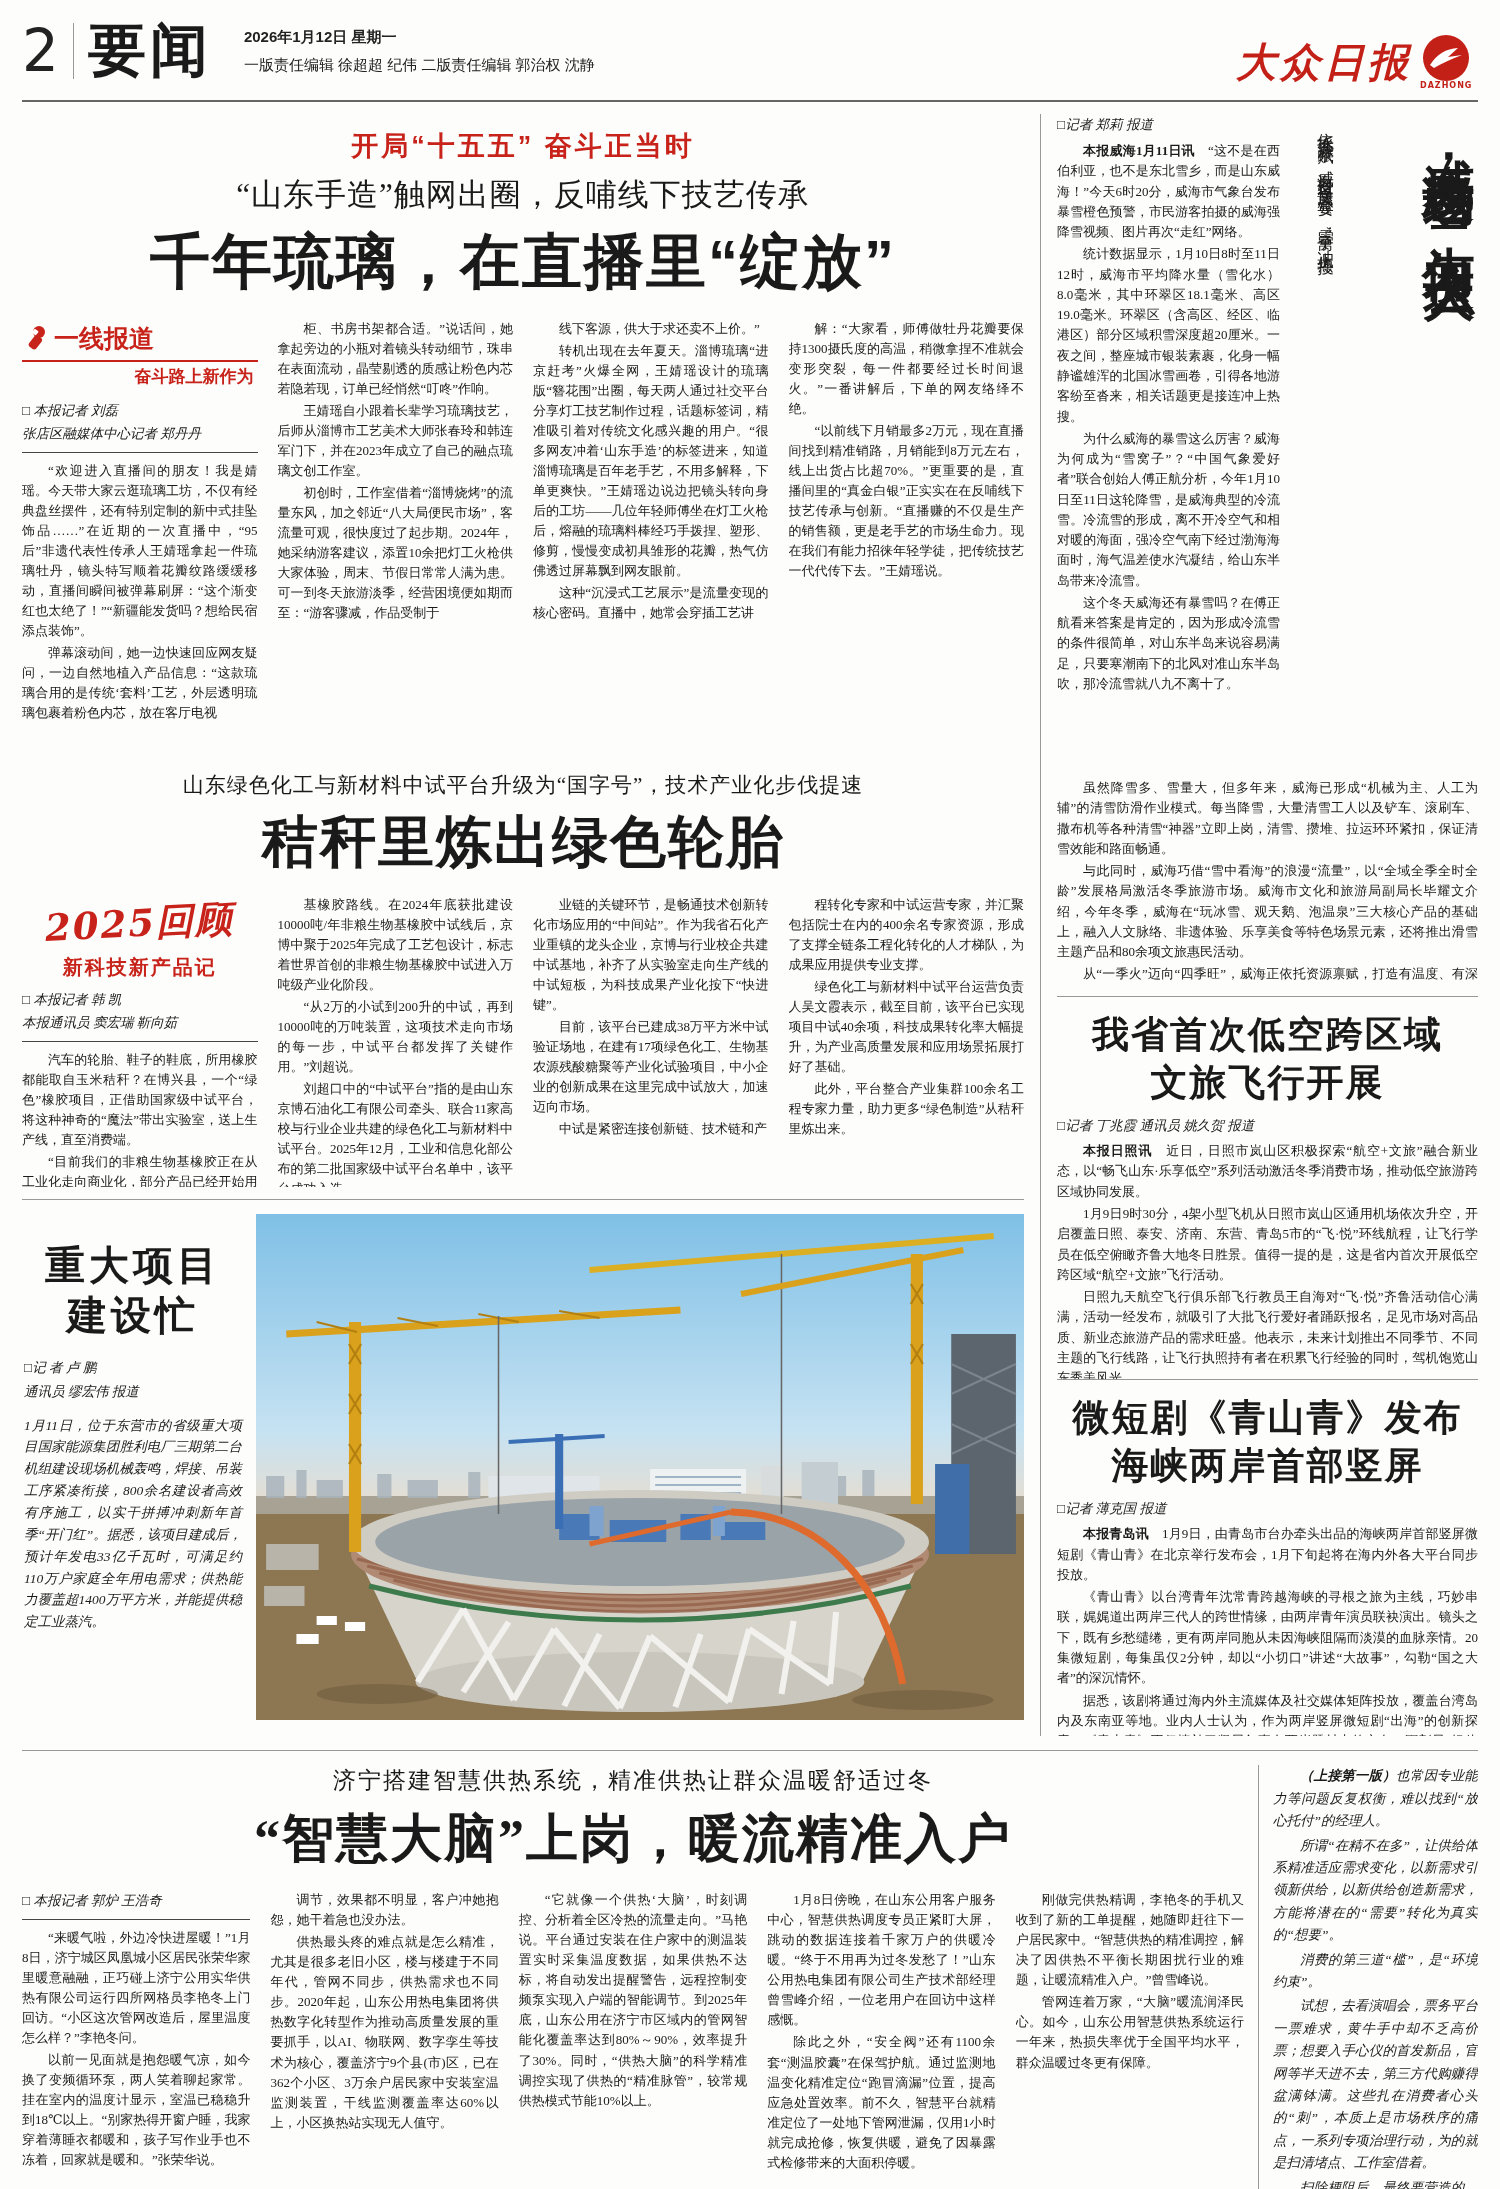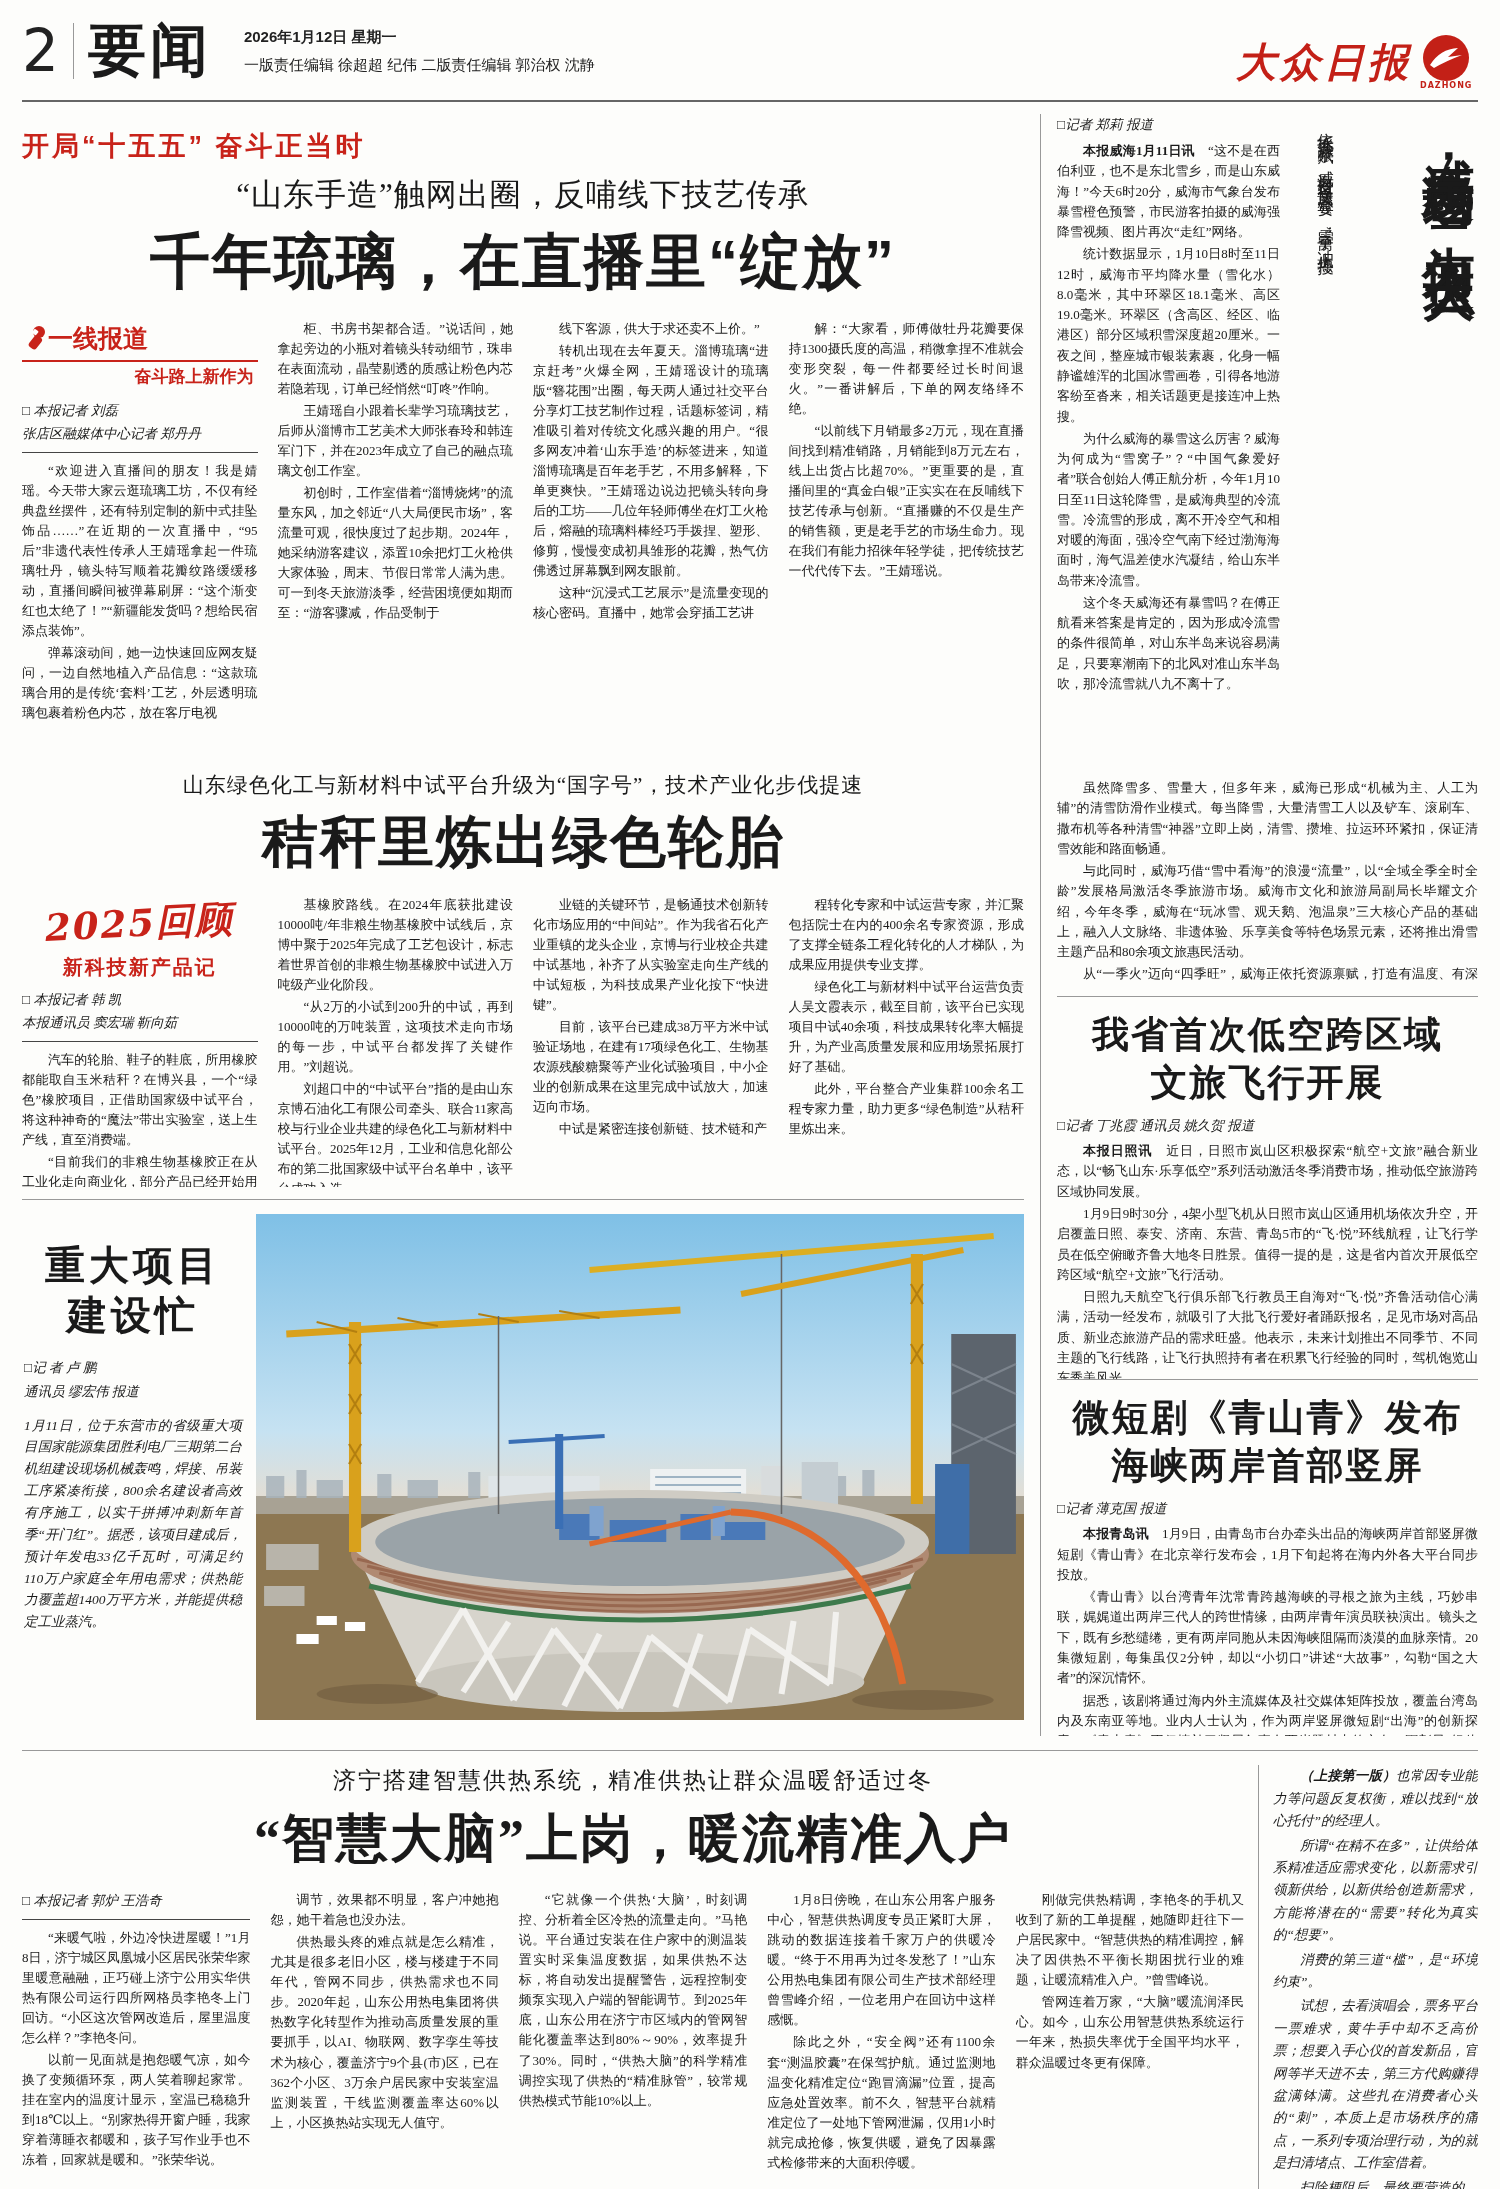--- a/index.html
+++ b/index.html
@@ -25,33 +25,33 @@
   .mast-circle svg{position:absolute;left:5px;top:10px;}
   .mast-en{color:#c32017;font-size:8px;font-weight:700;letter-spacing:1px;font-family:"DejaVu Sans",sans-serif;}
 
   
   .rule{border-top:1px solid #999;}
   p{margin:0 0 2px;text-indent:2em;}
   .cols{display:flex;gap:20px;}
   .col{flex:1;overflow:hidden;text-align:justify;font-size:13px;line-height:1.54;}
   .byline{font-style:italic;font-size:13.5px;text-indent:0;border-bottom:1px solid #444;
           padding-bottom:6px;margin-bottom:8px;line-height:1.7;}
-  .kicker-red{color:#c8231a;font-weight:900;font-size:27px;letter-spacing:3px;}
+  .kicker-red{color:#c8231a;font-weight:900;font-size:27px;text-align:center;letter-spacing:3px;}
   .subtitle{font-size:31px;text-align:center;letter-spacing:1px;margin-top:10px;}
   .bigh{font-weight:900;text-align:center;letter-spacing:2px;}
 
   
   .rowA{display:flex;margin-top:12px;}
   .rowA-left{width:1002px;}
   .rowA-right{flex:1;border-left:1px solid #999;margin-left:16px;padding-left:16px;overflow:hidden;}
 
   
   .liuli-head{font-size:60px;margin-top:6px;}
   .liuli-body{height:438px;margin-top:16px;}
-  .badge-line{display:flex;align-items:flex-end;border-bottom:2px solid #c8231a;padding-bottom:2px;}
+  .badge-line{display:flex;align-items:flex-end;gap:6px;border-bottom:2px solid #c8231a;padding-bottom:2px;}
   .badge-title{color:#c8231a;font-weight:900;font-size:25px;font-family:"Liberation Sans",sans-serif;}
   .badge-sub{color:#c8231a;font-weight:700;font-size:17px;text-align:right;
              font-family:"Liberation Sans",sans-serif;margin:2px 4px 10px 0;}
 
   
   .green-kicker{font-size:21px;text-align:center;letter-spacing:1px;margin-top:14px;}
   .green-head{font-size:56px;margin-top:6px;}
   .green-body{height:292px;margin-top:14px;}
   .badge2025{color:#c8231a;text-align:center;margin-bottom:6px;}
   .badge2025 .b1{font-size:37px;font-weight:900;font-style:italic;font-family:"DejaVu Serif",serif;

